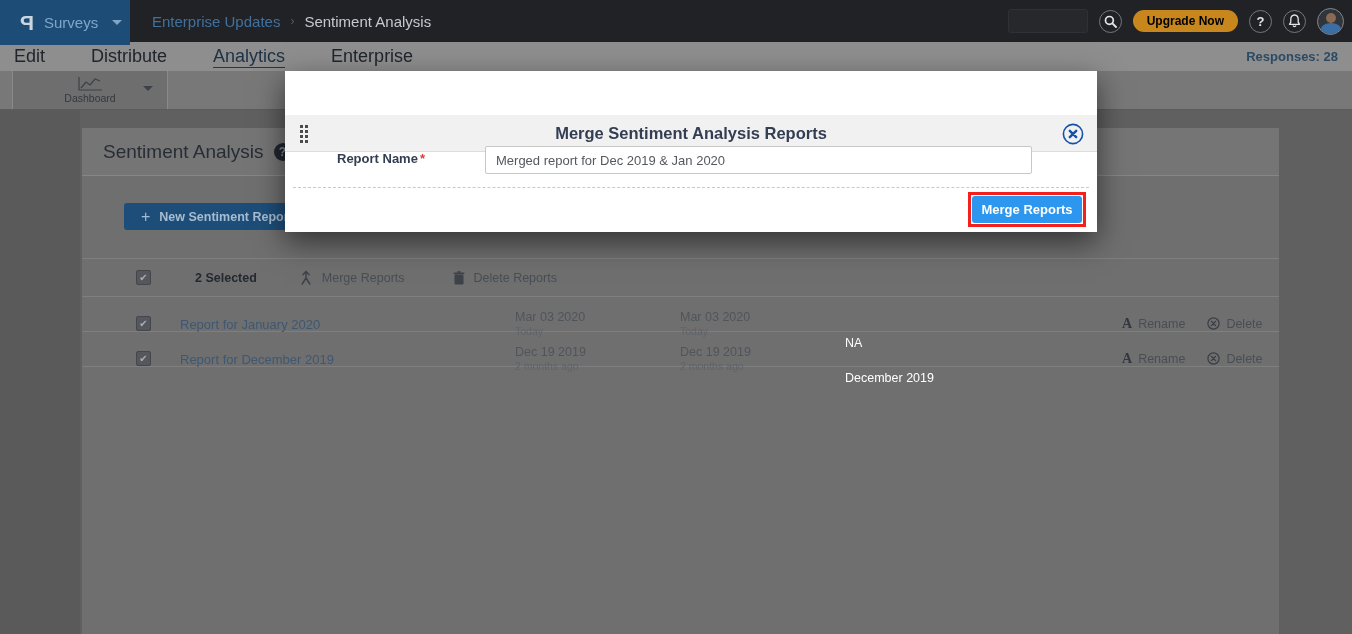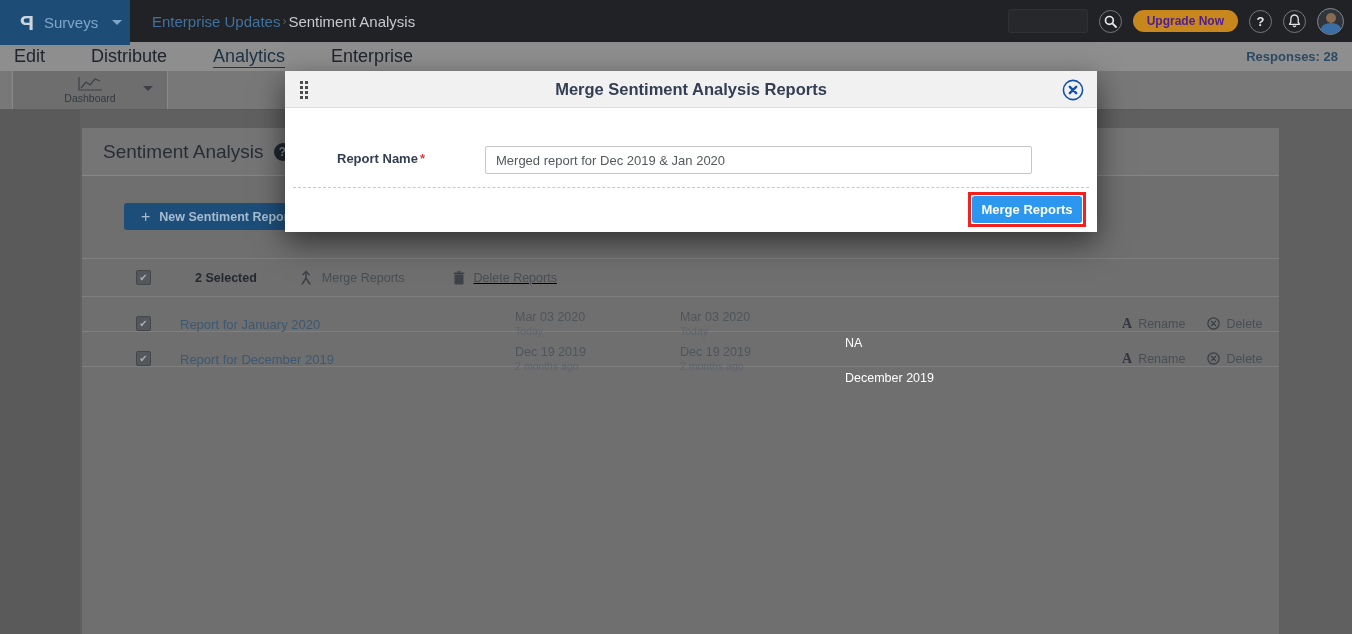--- a/index.html
+++ b/index.html
@@ -8,30 +8,30 @@
 
   
   .topbar { position:relative; height:42px; background:#202226; z-index:30; }
   .brand { position:absolute; left:0; top:0; width:130px; height:45px;
     background:#1d4d77; display:flex; align-items:center; padding-left:20px; gap:10px; }
   .brand-logo { color:#cdd6de; font-size:21px; font-weight:bold; transform:scaleX(-1); display:inline-block; }
   .brand-name { color:#7fa6c8; font-size:15px; }
   .caret-dn { width:0; height:0; border-left:5px solid transparent; border-right:5px solid transparent;
     border-top:5px solid #7fa6c8; margin-left:4px; }
   .crumbs { position:absolute; left:152px; top:0; height:42px; display:flex; align-items:center;
-    gap:2px; font-size:15px; }
+    gap:10px; font-size:15px; }
   .crumb1 { color:#41719e; } .crumb-sep { color:#565b61; font-size:12px; } .crumb2 { color:#c5c9ce; }
   .top-right { position:absolute; right:8px; top:0; height:42px; display:flex; align-items:center; gap:11px; }
   .top-search-field { width:80px; height:24px; background:#26282c; border:1px solid #2e3135;
     border-radius:3px; color:#9aa0a6; font-size:12px; padding:0 6px; outline:none; }
   .circ { width:23px; height:23px; border:1.5px solid #74787c; border-radius:50%;
     display:flex; align-items:center; justify-content:center; color:#e3e6e9;
     font-size:13px; font-weight:bold; cursor:pointer; }
   .upgrade { height:22px; padding:0 14px; background:#c8871c; border:none; border-radius:11px;
-    color:#4c1d95; font-size:12px; font-weight:bold; cursor:pointer;
+    color:#000000; font-size:12px; font-weight:bold; cursor:pointer;
     font-family:"Liberation Sans", sans-serif; }
   .avatar { width:27px; height:27px; border:1.5px solid #85898d; border-radius:50%; overflow:hidden;
     background:#30353b; position:relative; cursor:pointer; }
   .avatar .head { position:absolute; left:8px; top:4px; width:10px; height:10px; border-radius:50%; background:#8a6a52; }
   .avatar .body { position:absolute; left:3px; top:14px; width:20px; height:12px; border-radius:50% 50% 0 0; background:#3b6ea5; }
 
   
   .navrow { height:29px; background:#8e8e8f; display:flex; align-items:center; padding:0 14px; position:relative; }
   .nav-item { font-size:18px; color:#20252d; margin-right:46px; cursor:pointer; }
   .nav-item.active { border-bottom:1px solid #1d3a52; padding-bottom:0; color:#1d3142; }
@@ -61,41 +61,41 @@
   .new-report-btn .plus { font-size:16px; font-weight:normal; }
 
   .rtable { position:absolute; left:0; right:0; top:130px; border-top:1px solid #7f7f80; }
   .sel-row { height:38px; border-bottom:1px solid #7f7f80; display:flex; align-items:center; padding-left:54px; }
   .cbx { width:15px; height:15px; background:#54575b; border:1px solid #43464a; border-radius:2px;
     color:#a8aeb4; font-size:10px; display:flex; align-items:center; justify-content:center;
     flex:none; cursor:pointer; }
   .sel-count { font-size:12.5px; font-weight:bold; color:#24292f; margin-left:44px; }
   .bulk { display:flex; align-items:center; gap:9px; cursor:pointer; }
   .bulk-label { font-size:12.5px; color:#494e54; }
-  .m1 { margin-left:42px; } .m2 { margin-left:48px;text-decoration:underline; }
+  .m1 { margin-left:42px; } .m2 { margin-left:48px; }
 
   .trow { height:35px; border-bottom:1px solid #7f7f80; display:grid;
     grid-template-columns:98px 335px 165px 165px 277px 1fr; align-items:center; }
   .cell-cbx { padding-left:54px; }
   .rlink { font-size:13px; color:#3d5872; cursor:pointer; }
   .dcell { line-height:1.15; }
   .d1 { font-size:12.5px; color:#50555a; }
   .d2 { font-size:10.5px; color:#5f6469; }
   .pcell { font-size:12.5px; color:#ffffff;margin-top:39px; }
   .acts { display:flex; align-items:center; justify-content:flex-end; padding-right:57px; gap:22px; }
   .act { display:flex; align-items:center; gap:6px; cursor:pointer; }
   .act-label { font-size:12.5px; color:#494e54; }
   .a-glyph { font-family:"Liberation Serif", serif; font-weight:bold; font-size:14px; color:#33383e; }
 
   
   .overlay { position:absolute; left:0; top:42px; right:0; bottom:0; background:transparent; z-index:40; }
   .modal { position:absolute; left:285px; top:71px; width:812px; height:161px; background:#ffffff;
     z-index:50; box-shadow:0 10px 28px rgba(0,0,0,0.55); }
   .modal-head { height:37px; background:#f1f1f2; border-bottom:1px solid #dcdcdc; position:relative;
-    display:flex; align-items:center; justify-content:center; }
+    display:flex; align-items:center; justify-content:center;margin-top:44px; }
   .modal-title { font-size:16.5px; font-weight:bold; color:#333e52; }
   .drag-handle { position:absolute; left:15px; top:10px; width:9px; height:18px; display:grid;
     grid-template-columns:repeat(2,2.5px); grid-auto-rows:2.5px; gap:2.5px; cursor:move; }
   .drag-handle i { background:#4b4b4b; }
   .modal-close { position:absolute; right:13px; top:8px; width:22px; height:22px; cursor:pointer; }
   .field-label { position:absolute; left:0; top:80px; width:192px; text-align:center;
     font-size:13px; font-weight:bold; color:#333e52; }
   .req { color:#d43f3a; margin-left:2px; }
   .report-input { position:absolute; left:200px; top:75px; width:547px; height:28px;
     border:1px solid #c8c8c8; border-radius:2px; font-size:13px; color:#54595e; padding:0 10px;

